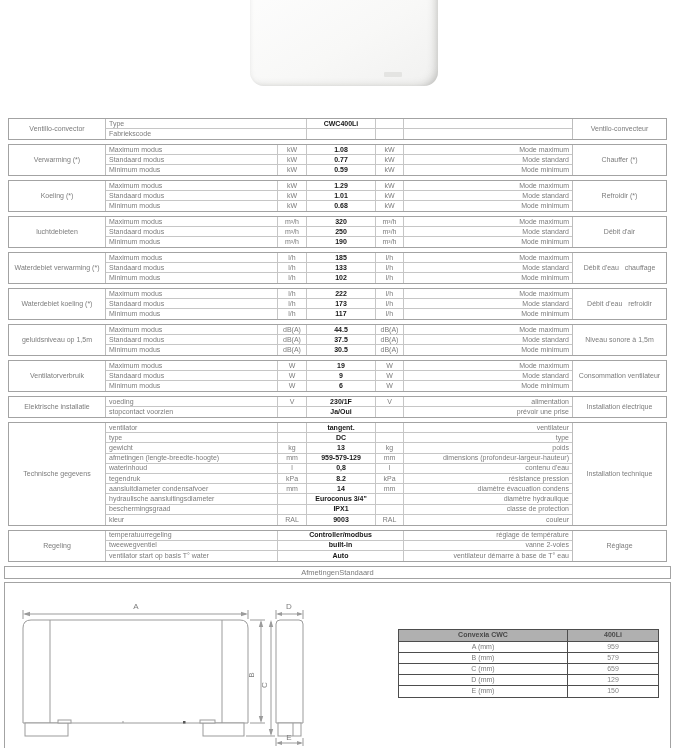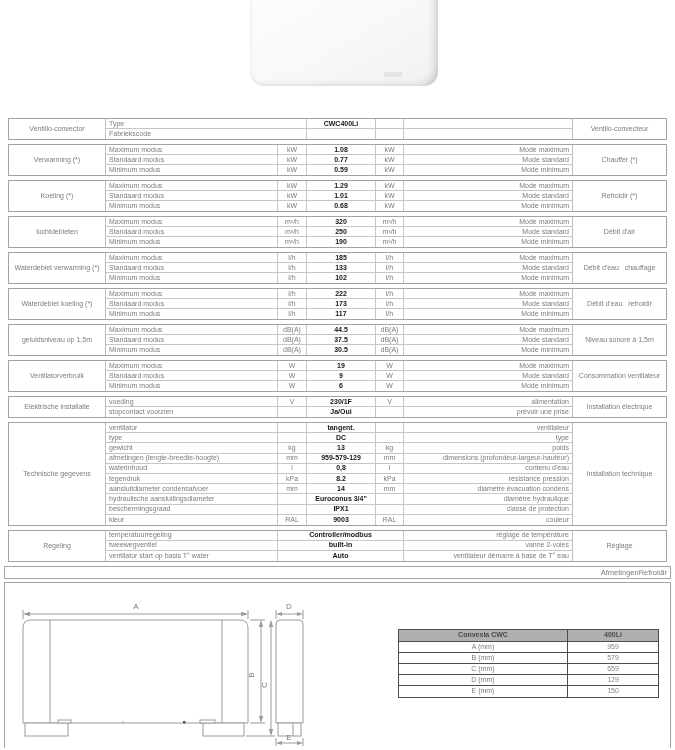--- a/index.html
+++ b/index.html
@@ -31,21 +31,21 @@
   .c-desc { width:172px; justify-content:flex-start; padding-left:3px; }
   .c-desc.mergeL { width:201px; }
   .c-unit { width:29px; justify-content:center; }
   .c-unit.ur { width:28px; }
   .c-val { width:69px; justify-content:center; font-weight:bold; color:#161616; }
   .c-val.wide { width:126px; }
   .c-fr { width:168px; justify-content:flex-end; padding-right:3px; border-right:none; flex:1; }
 
   
   .dim-bar { margin:4px 4px 0 4px; width:667px; height:13px; border:1px solid #a3a3a3;
-    display:flex; align-items:center; justify-content:flex-end; padding:0 3px;
+    display:flex; align-items:center; justify-content:center; padding:0 3px;
     font-size:7.5px; color:#7c7c7c; }
 
   
   .dim-box { position:relative; margin:3px 4px 0 4px; width:667px; height:166px; border:1px solid #a3a3a3; border-bottom:none; }
   .dim-box svg { position:absolute; left:0; top:0; }
 
   
   .dim-table { position:absolute; left:393px; top:46px; width:261px; border:1px solid #4d4d4d; font-size:7px; }
   .dt-row { display:flex; height:11px; border-bottom:1px solid #4d4d4d; background:#fff; }
   .dt-row:last-child { border-bottom:none; }
@@ -387,21 +387,21 @@
             <div class="cell c-val wide">Auto</div>
             <div class="cell c-fr">ventilateur démarre à base de T° eau</div>
           </div>
         </div>
         <div class="label-r">Réglage</div>
       </div>
     </div>
 
   <div class="dim-bar">
     <span>Afmetingen</span>
-    <span>Refroidir</span>
+    <span>Standaard</span>
   </div>
 
   <div class="dim-box">
     <svg width="665" height="165" viewBox="0 0 665 165">
       <g stroke="#9b9b9b" stroke-width="1" fill="none">
 
         <path d="M18,140 L18,45 Q18,37 26,37 L235,37 Q243,37 243,45 L243,140 Z" fill="#fff"></path>
         <line x1="45" y1="37" x2="45" y2="140"></line>
         <line x1="217" y1="37" x2="217" y2="140"></line>
         <rect x="20" y="140" width="43" height="13" fill="#fff"></rect>

